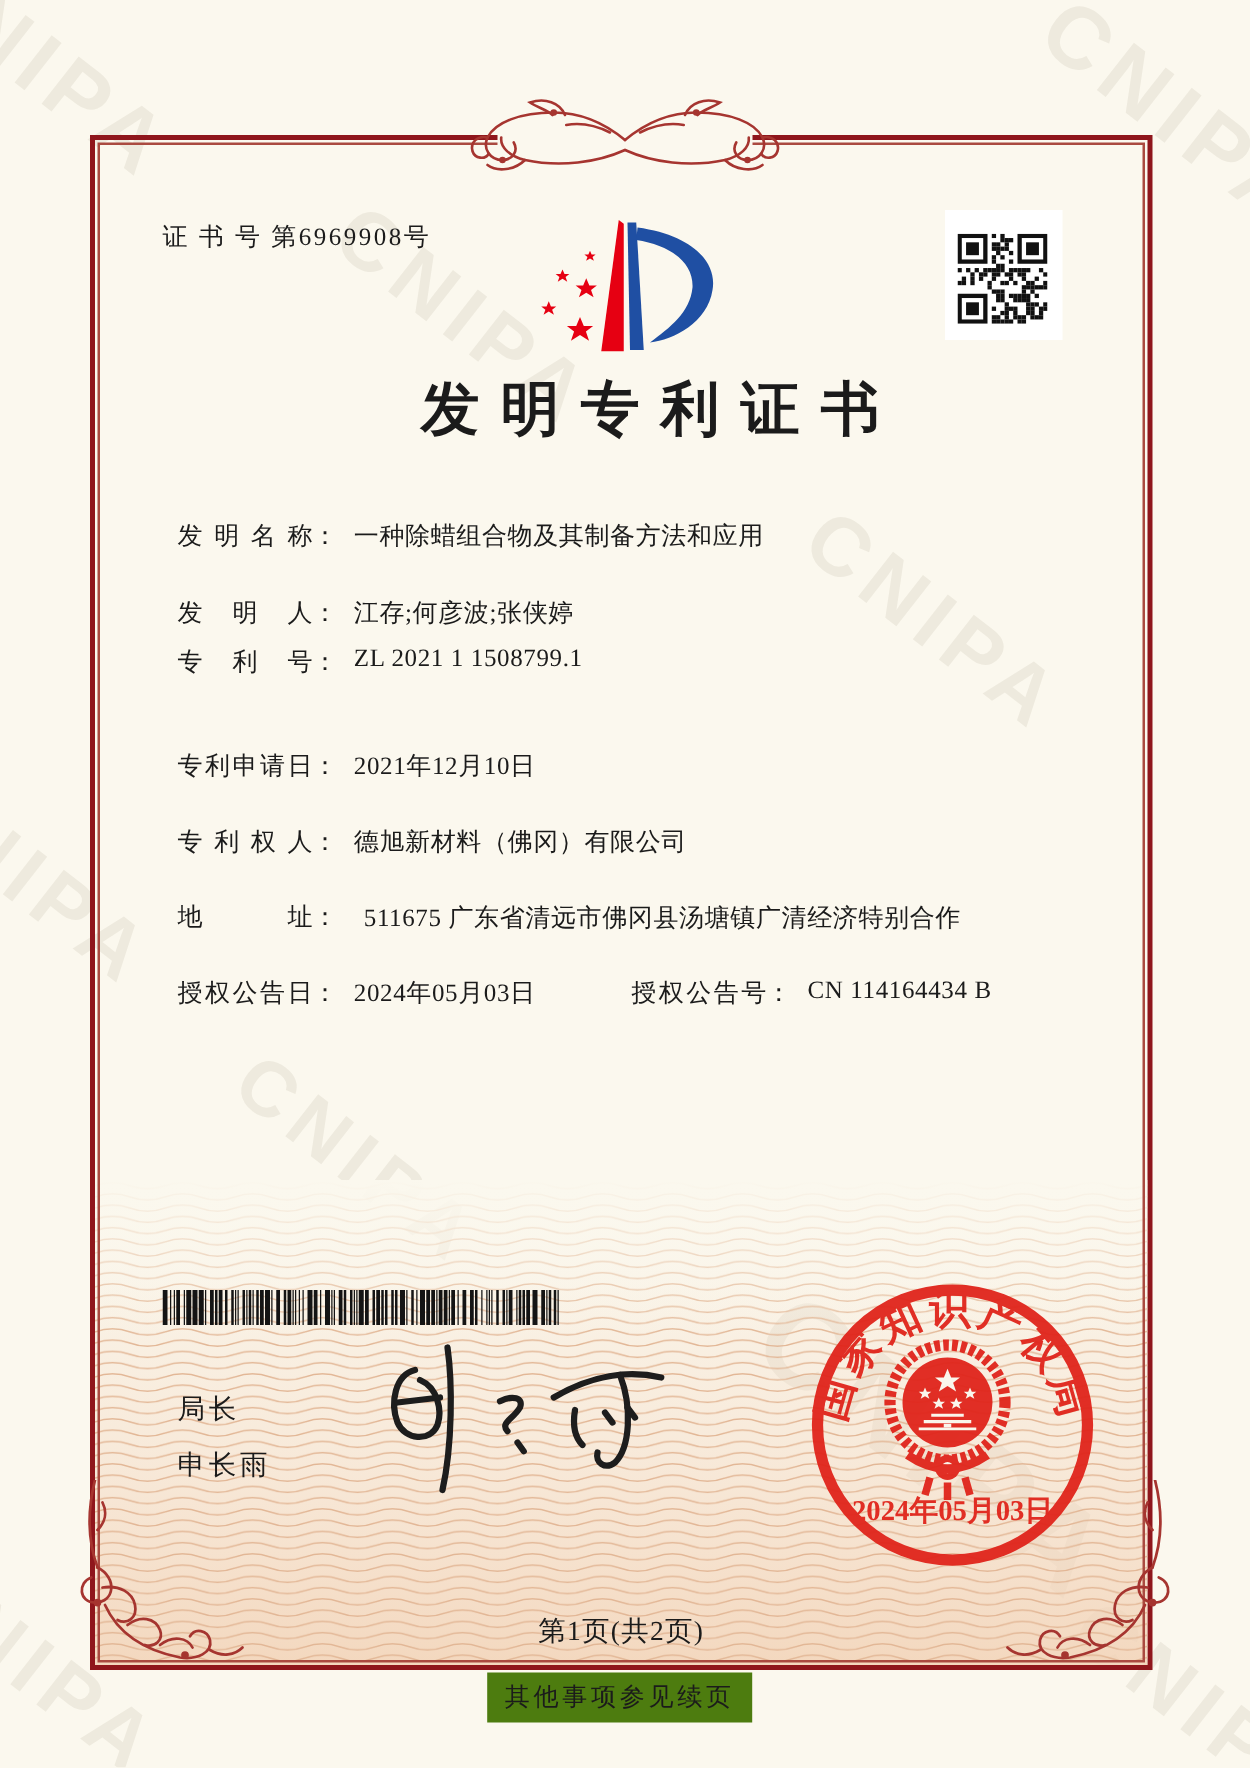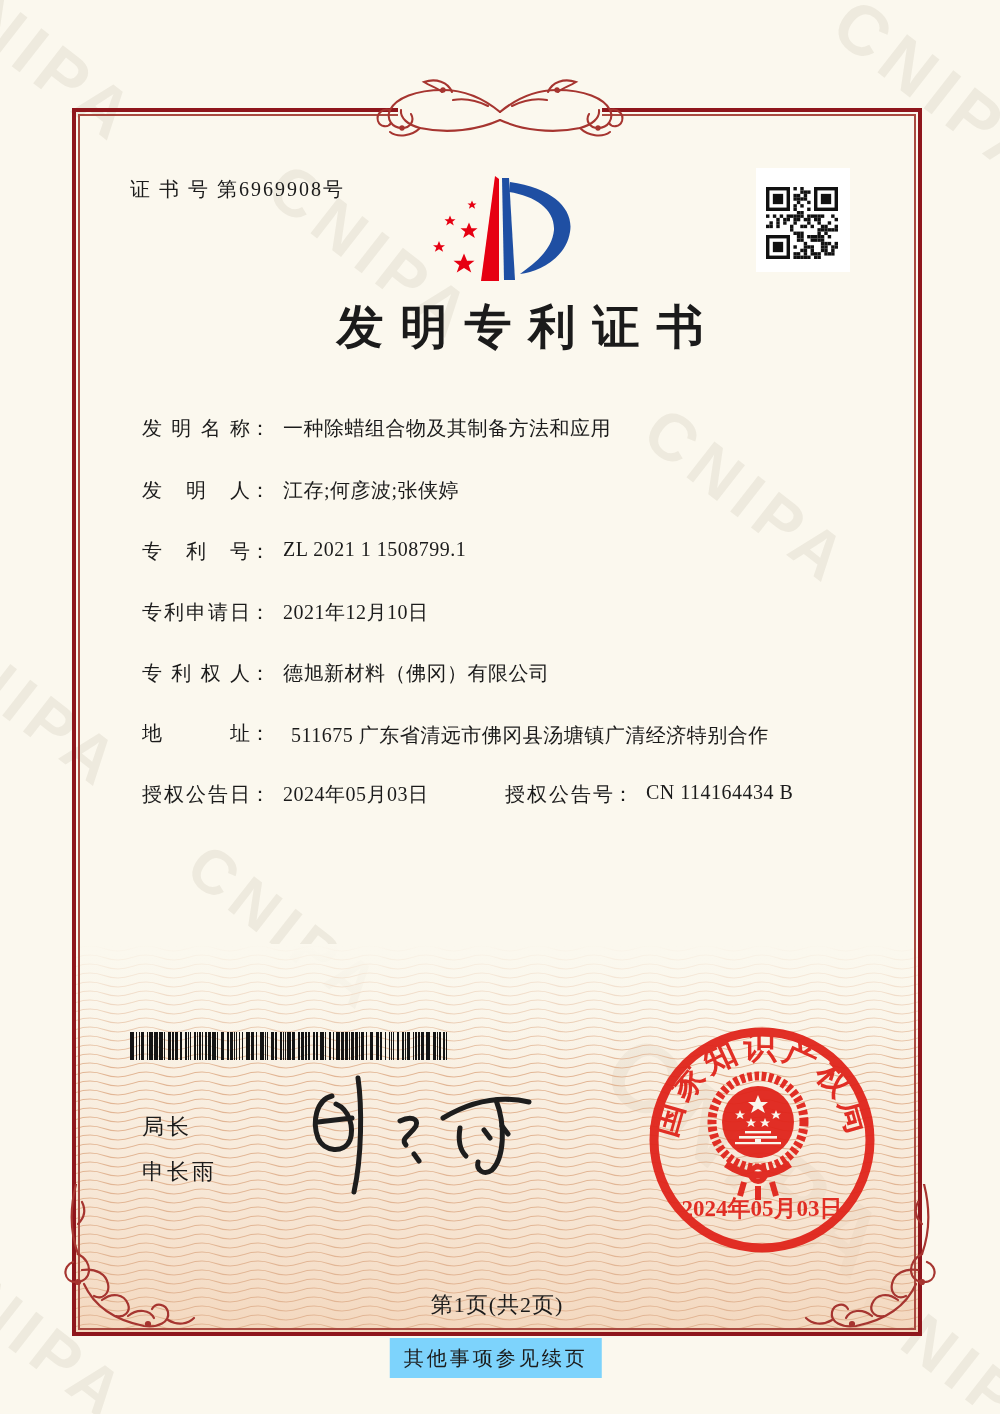--- a/index.html
+++ b/index.html
@@ -50,21 +50,21 @@
   .barcode{position:absolute;left:130px;top:1032px;z-index:4;}
   .sig{position:absolute;left:288px;top:1066px;z-index:5;}
   .official{position:absolute;left:142px;font-family:"Liberation Sans",sans-serif;
             font-size:22px;letter-spacing:3px;z-index:4;}
   .official-title{top:1112px;}
   .official-name{top:1157px;}
   .seal{position:absolute;left:646px;top:1024px;z-index:6;opacity:0.94;}
   .page-num{position:absolute;left:0;top:1290px;width:850px;margin-left:72px;text-align:center;
             font-size:22px;letter-spacing:1px;z-index:4;}
   .note-box{position:absolute;left:50%;top:1338px;transform:translateX(-52%);width:212px;height:40px;
-            background:#7dd3fc;z-index:4;text-align:center;line-height:40px;font-size:20px;
+            background:#4d7c0f;z-index:4;text-align:center;line-height:40px;font-size:20px;
             letter-spacing:3px;}
 </style>
 </head>
 <body>
 
 <div class="page">
 
   <div class="wm wm1">CNIPA</div>
   <div class="wm wm2">CNIPA</div>
   <div class="wm wm3">CNIPA</div>
@@ -301,21 +301,21 @@
   <div class="doc-title">发明专利证书</div>
 
   <div class="frow" style="top:415px">
     <span class="flabel">发明名称</span><span class="fcolon">：</span>
     <span class="fvalue">一种除蜡组合物及其制备方法和应用</span>
   </div>
   <div class="frow" style="top:477px">
     <span class="flabel">发明人</span><span class="fcolon">：</span>
     <span class="fvalue">江存;何彦波;张侠婷</span>
   </div>
-  <div class="frow" style="top:538px">
+  <div class="frow" style="top:516px">
     <span class="flabel">专利号</span><span class="fcolon">：</span>
     <span class="fvalue">ZL 2021 1 1508799.1</span>
   </div>
   <div class="frow" style="top:599px">
     <span class="flabel">专利申请日</span><span class="fcolon">：</span>
     <span class="fvalue">2021年12月10日</span>
   </div>
   <div class="frow" style="top:660px">
     <span class="flabel">专利权人</span><span class="fcolon">：</span>
     <span class="fvalue">德旭新材料（佛冈）有限公司</span>

